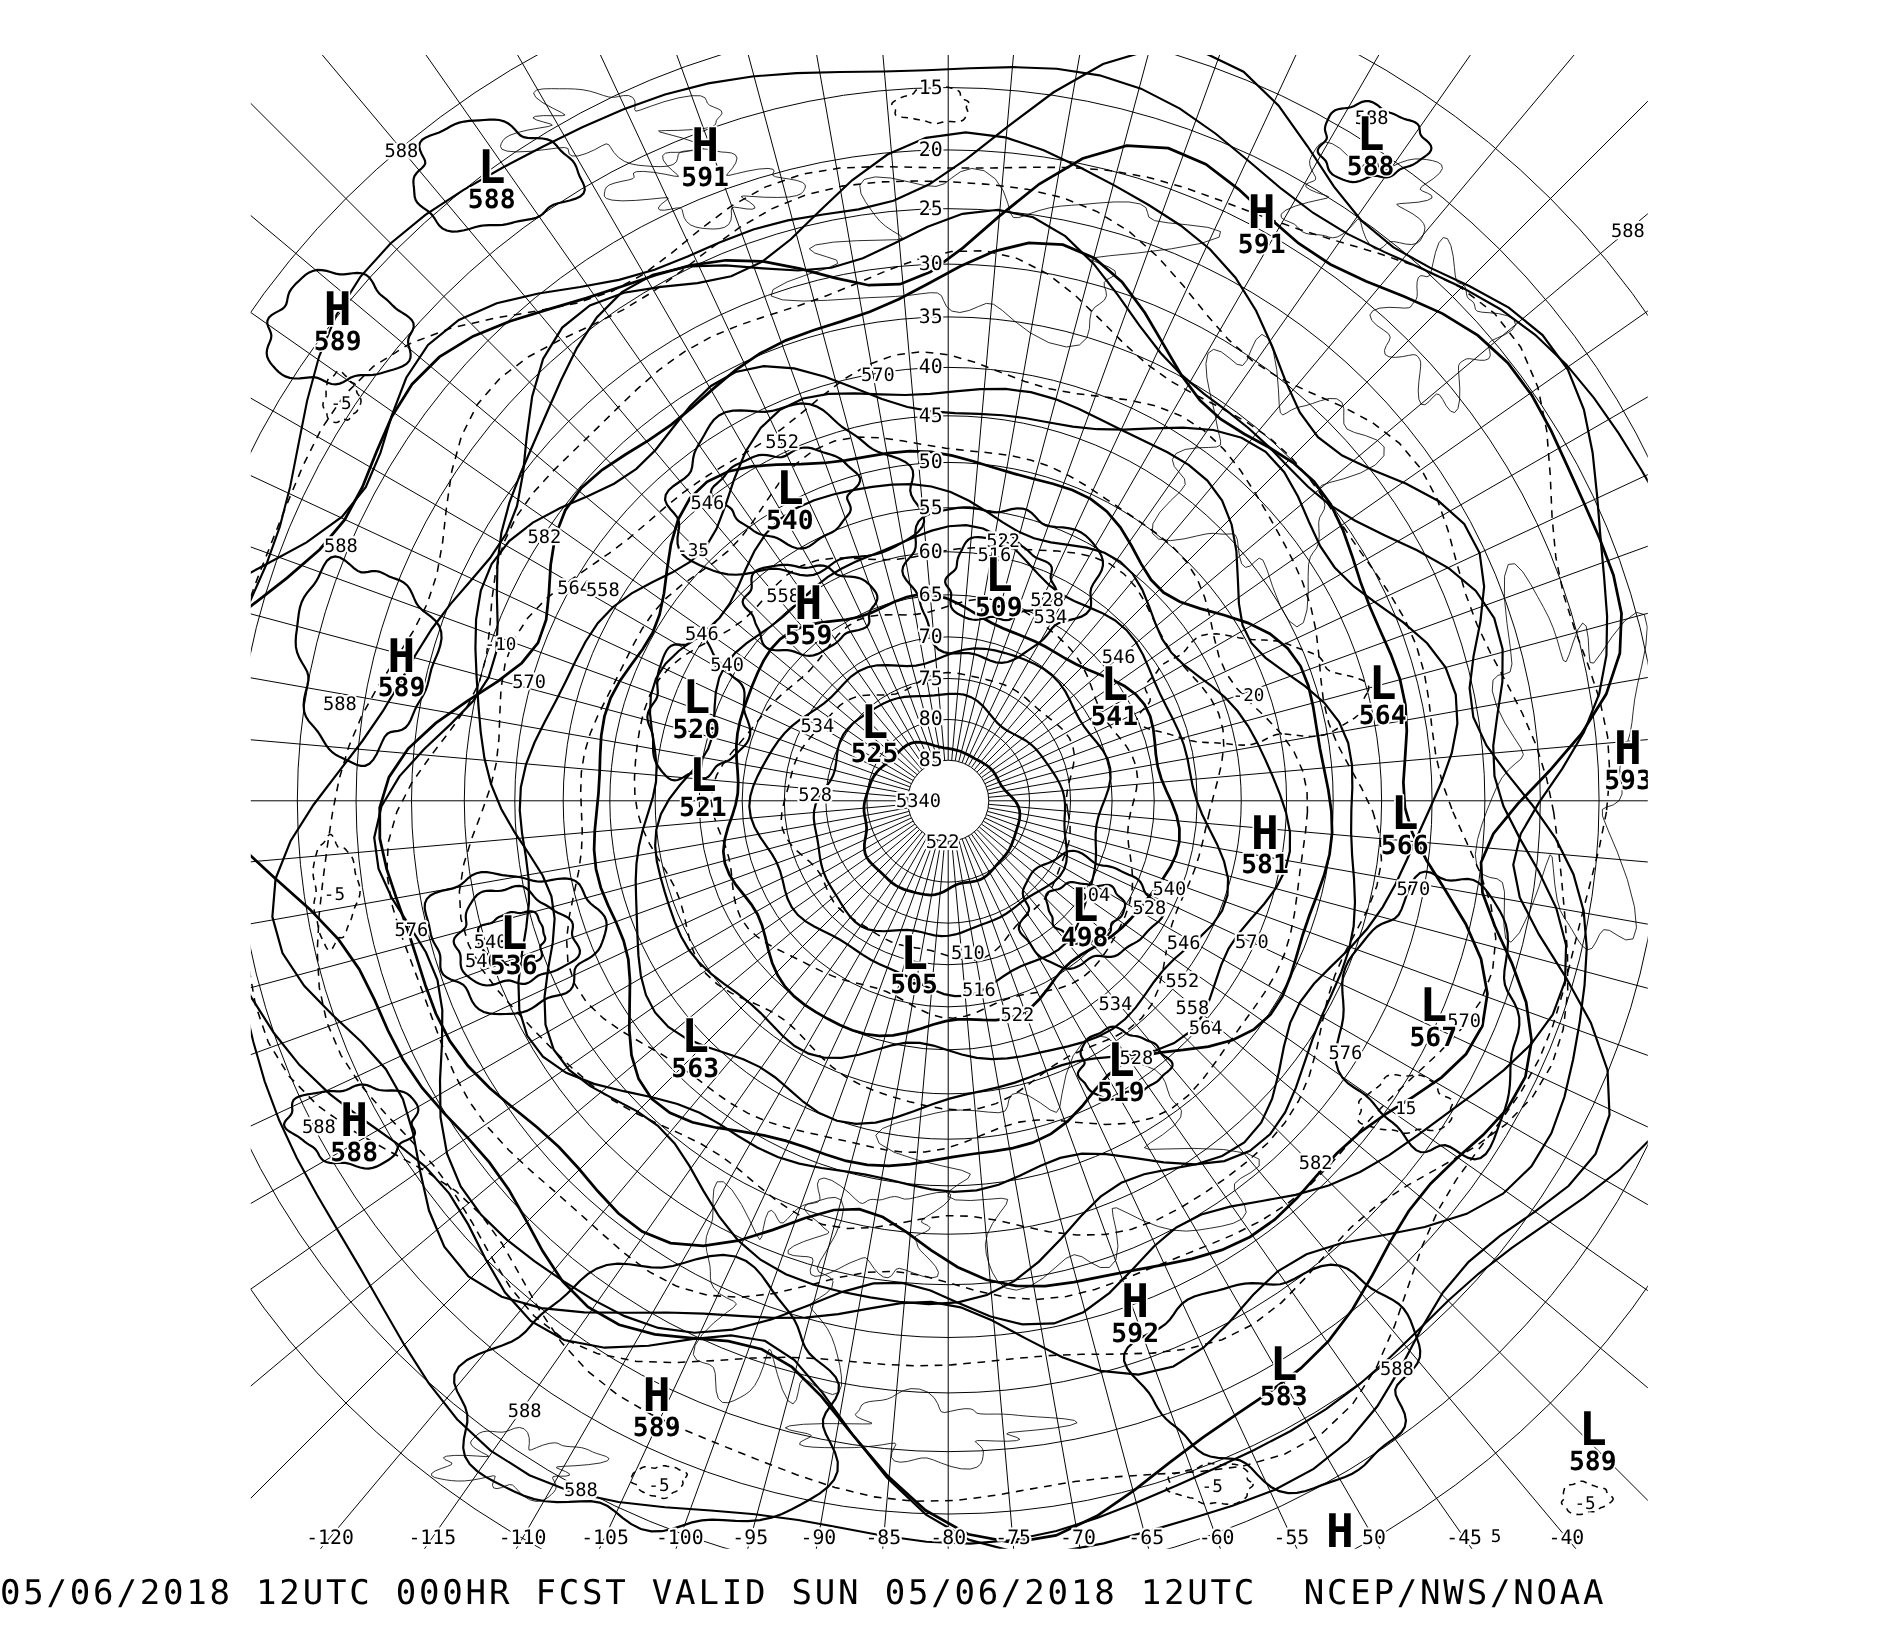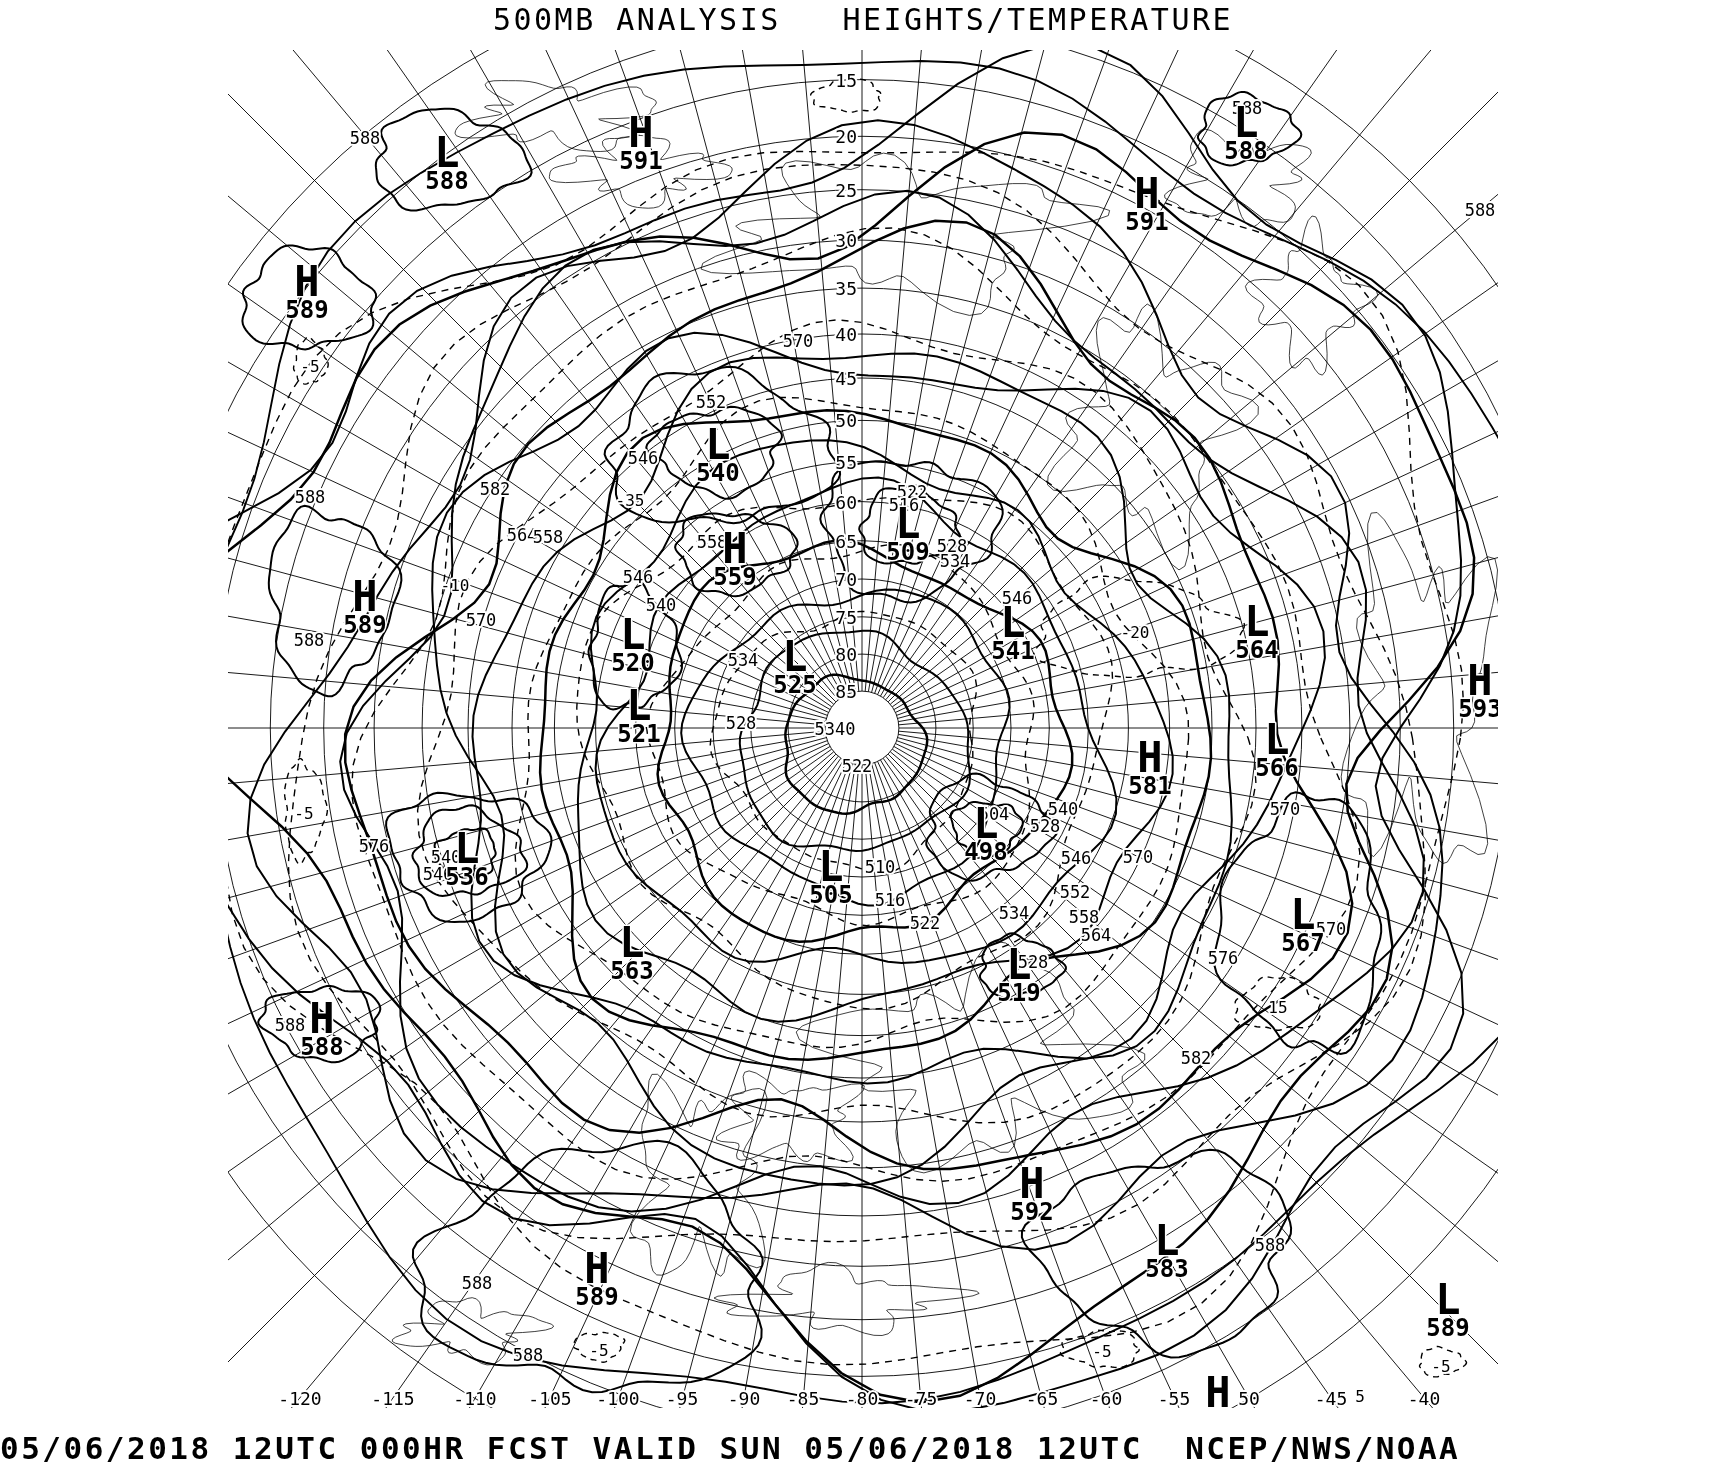--- a/index.html
+++ b/index.html
@@ -1,36 +1,35 @@
 <!DOCTYPE html>
 <html><head>
 <meta charset="utf-8">
 <style>
   html,body{margin:0;padding:0;background:#fff;}
   .page{position:relative;width:1728px;height:1478px;background:#fff;overflow:hidden;
         font-family:"DejaVu Sans Mono", monospace;color:#000;}
   .title{position:absolute;top:2px;left:228px;width:1270px;text-align:center;
          font-size:30px;letter-spacing:2.5px;white-space:pre;font-weight:400;}
   .footer{position:absolute;top:1430px;left:0;width:1445px;text-align:center;
-          font-size:31px;letter-spacing:2.5px;white-space:pre;font-weight:700;}
+          font-size:31px;letter-spacing:2.5px;white-space:pre;font-weight:400;}
   svg{position:absolute;top:0;left:0;}
   svg text{font-family:"DejaVu Sans Mono", monospace;fill:#000;
            paint-order:stroke;stroke:#fff;stroke-width:4px;stroke-linejoin:round;}
   text.ctr{font-size:17px;}
   text.tmp{font-size:16px;}
   text.lat{font-size:18px;}
   text.lon{font-size:18px;}
   text.pcl{font-size:42px;font-weight:bold;stroke-width:3px;}
   text.pcv{font-size:24px;font-weight:bold;stroke-width:3px;}
 </style>
 </head>
 <body>
 
 <div class="page">
-  <div class="title">500MB ANALYSIS   HEIGHTS/TEMPERATURE</div>
   <svg id="map" width="1728" height="1478" viewBox="0 0 1728 1478">
     <defs>
       <clipPath id="mapclip">
           <rect x="228" y="50" width="1270" height="1358"></rect>
         </clipPath>
     </defs>
     <g clip-path="url(#mapclip)">
       <g id="coastlines">
           <path d="M1034.0 230.0L1008.6 232.5L994.4 234.3L992.3 236.4L998.8 239.2L1007.7 242.6L1013.6 246.2L1014.3 249.3L1010.9 251.8L1006.5 254.1L1003.9 256.7L1003.9 260.2L1005.4 264.5L1005.9 268.9L1004.0 272.8L999.9 276.1L995.2 279.4L992.0 283.8L990.8 290.2L990.4 298.5L988.1 307.1L981.3 313.6L969.4 315.4L953.5 311.5L936.8 302.7L922.2 291.8L911.2 282.2L903.3 276.6L896.7 275.8L889.6 278.6L881.2 282.2L872.6 284.1L865.3 282.8L860.5 278.7L857.8 273.3L855.8 268.7L852.1 266.3L845.6 266.1L836.4 267.2L825.6 268.6L814.3 269.5L802.7 270.1L789.3 270.6L772.6 271.7L752.1 273.0L730.2 273.7L711.4 272.6L701.1 269.1L702.7 263.3L715.5 256.3L734.5 249.4L752.1 243.8L761.6 239.6L760.5 236.4L751.3 233.4L740.6 230.0L735.7 226.2L741.5 222.7L757.7 220.1L779.7 218.8L800.8 218.3L815.1 217.9L820.4 216.6L818.1 213.9L811.7 210.1L805.0 205.6L799.6 200.8L795.5 195.8L791.4 190.1L786.8 183.4L782.7 175.9L781.6 168.6L785.7 163.1L795.7 160.8L810.2 161.9L826.1 165.3L840.2 168.6L850.9 169.5L858.6 167.0L865.4 161.6L873.4 156.0L883.5 153.1L894.7 155.2L904.8 162.6L912.1 173.5L916.2 184.8L918.5 193.5L921.2 197.8L926.2 197.8L934.0 195.0L943.9 191.6L954.2 188.9L964.2 187.4L974.2 186.6L985.3 185.8L998.3 184.6L1012.7 183.6L1026.3 183.6L1036.5 185.4L1041.8 188.8L1043.2 193.2L1044.4 197.4L1049.7 200.6L1061.9 202.6L1079.7 204.4L1098.1 206.7L1109.6 210.5L1108.3 215.6L1092.1 221.2L1064.8 226.2L1034.0 230.0Z" fill="none" stroke="#111" stroke-width="0.8"></path>
           <path d="M732.2 170.0L731.4 172.1L730.2 174.1L728.3 176.1L724.3 177.8L717.2 179.1L706.9 179.5L694.8 179.3L683.6 178.6L676.1 178.1L673.7 178.7L676.1 180.5L681.0 183.4L685.2 186.6L686.4 189.1L683.7 190.2L678.3 189.9L672.3 188.9L667.6 188.3L665.2 189.1L664.8 191.7L665.0 195.7L664.5 200.2L662.4 204.1L658.6 206.7L653.6 207.9L648.2 208.2L642.7 207.9L637.3 207.4L632.2 206.3L627.6 204.4L624.1 201.4L621.9 197.6L620.8 193.6L620.1 190.5L618.4 189.0L614.8 189.1L609.6 190.2L603.9 191.1L599.7 190.9L598.4 189.2L600.5 186.2L604.5 183.0L607.5 180.6L606.9 179.6L601.2 180.0L590.7 181.1L577.8 182.2L565.5 182.6L556.3 181.9L551.2 180.4L549.4 178.4L549.4 176.3L549.8 174.1L550.2 172.1L551.4 170.0L554.2 168.0L559.1 166.3L565.4 164.8L571.4 163.6L575.3 162.4L576.6 161.0L576.1 159.2L575.9 157.4L578.4 156.1L584.8 155.8L594.3 156.7L604.7 158.4L612.9 160.1L616.8 160.4L615.9 158.9L611.5 155.2L606.4 150.4L602.9 145.4L602.4 141.5L604.9 139.3L609.4 138.5L614.4 138.5L619.3 138.4L623.7 137.8L628.0 136.8L632.6 135.7L637.5 135.3L642.5 135.6L647.2 136.6L651.7 137.5L656.1 138.2L660.7 138.5L665.1 139.1L668.5 140.7L670.0 143.7L668.9 148.1L665.8 152.9L662.2 157.0L660.5 159.4L662.6 159.5L669.3 157.9L679.2 155.6L689.8 153.7L698.2 153.1L702.8 153.9L703.7 155.6L702.7 157.7L702.6 159.4L705.0 160.7L710.5 161.7L717.8 162.8L724.7 164.1L729.6 165.9L731.9 167.9L732.2 170.0Z" fill="none" stroke="#111" stroke-width="0.8"></path>

